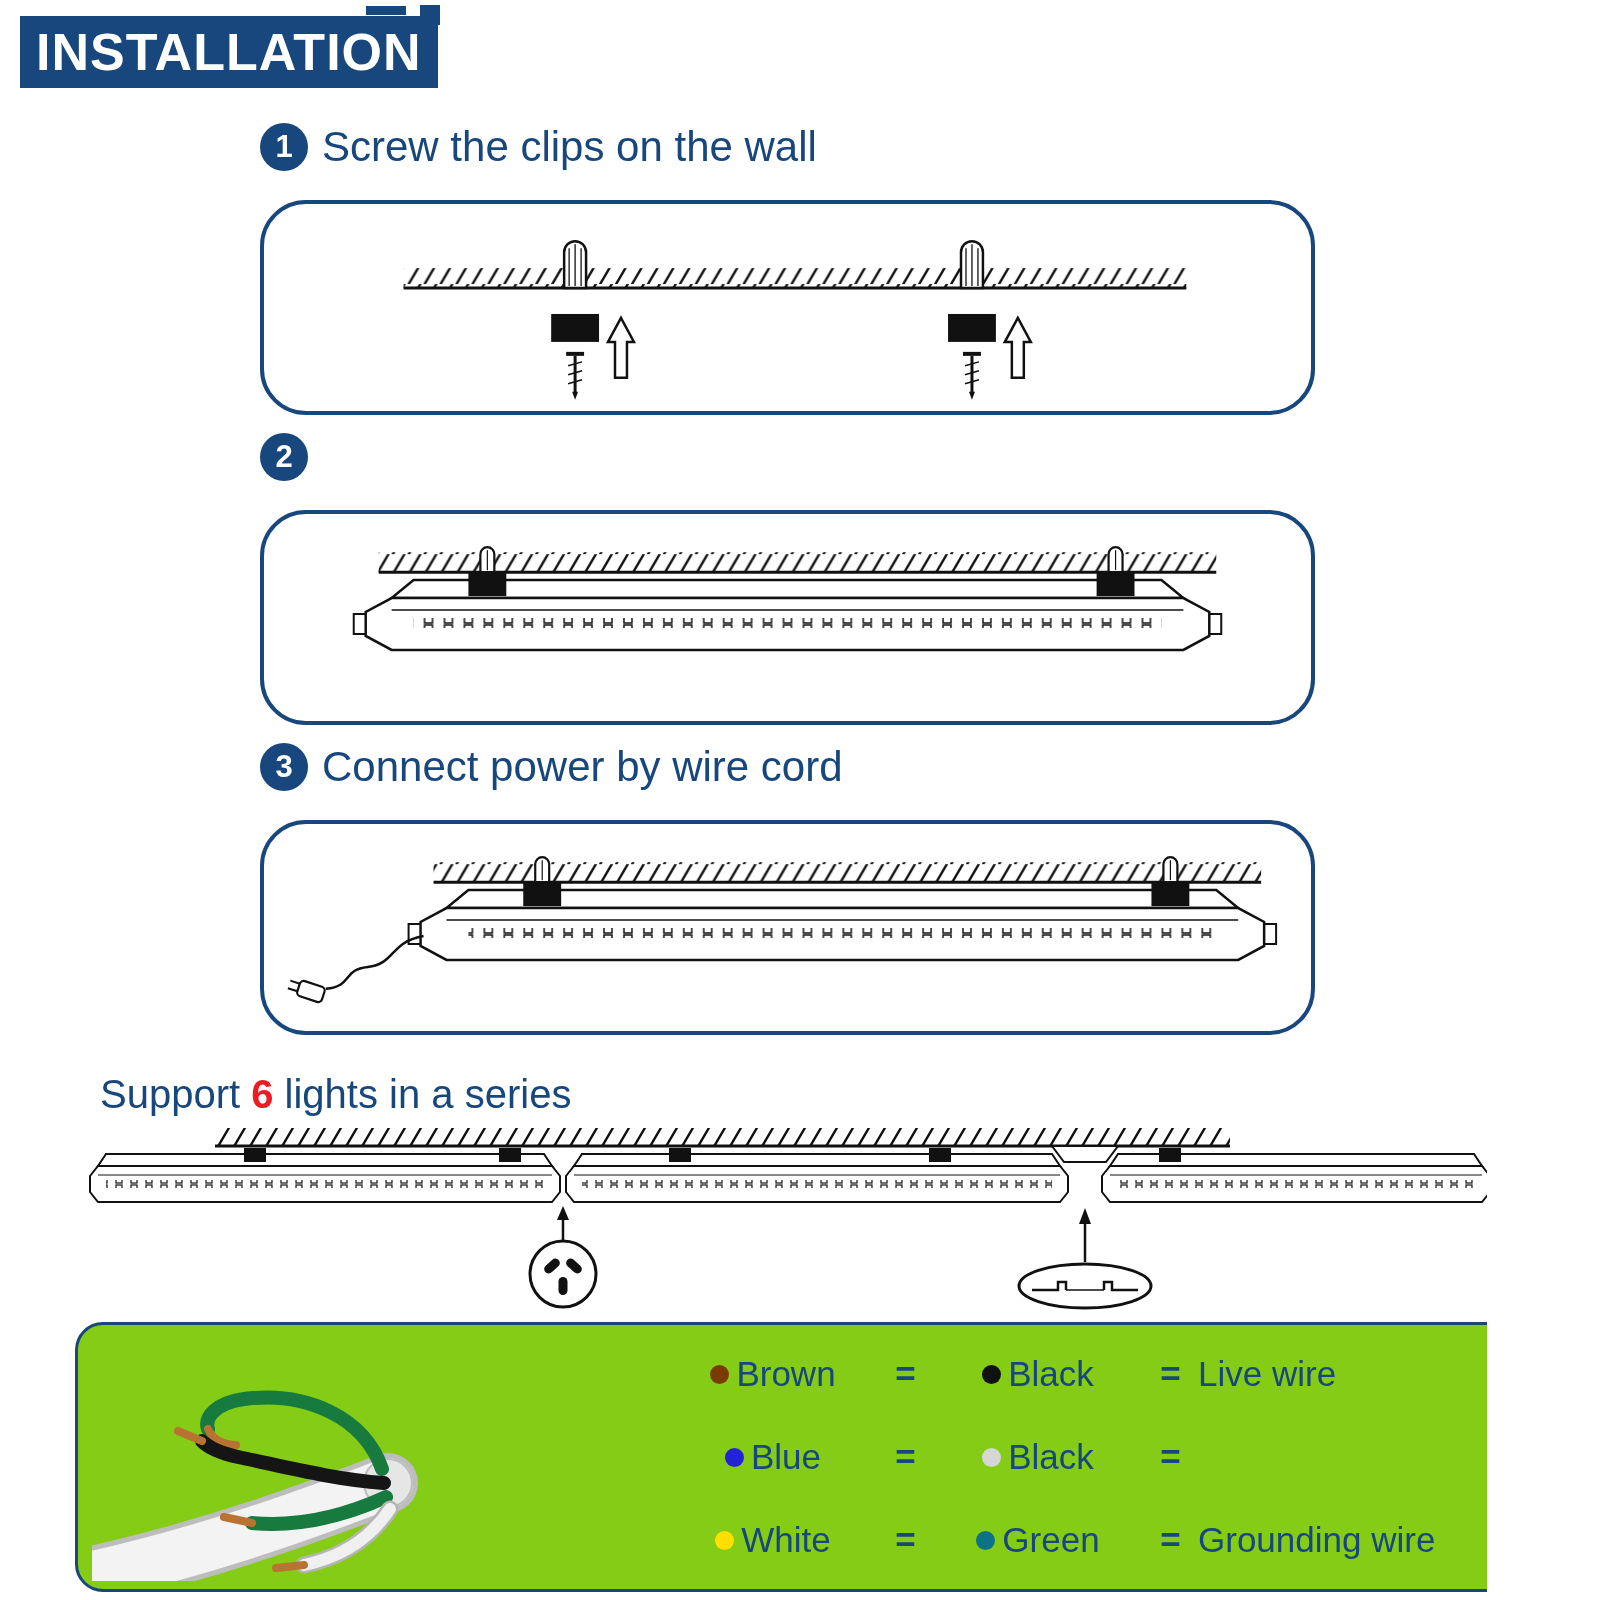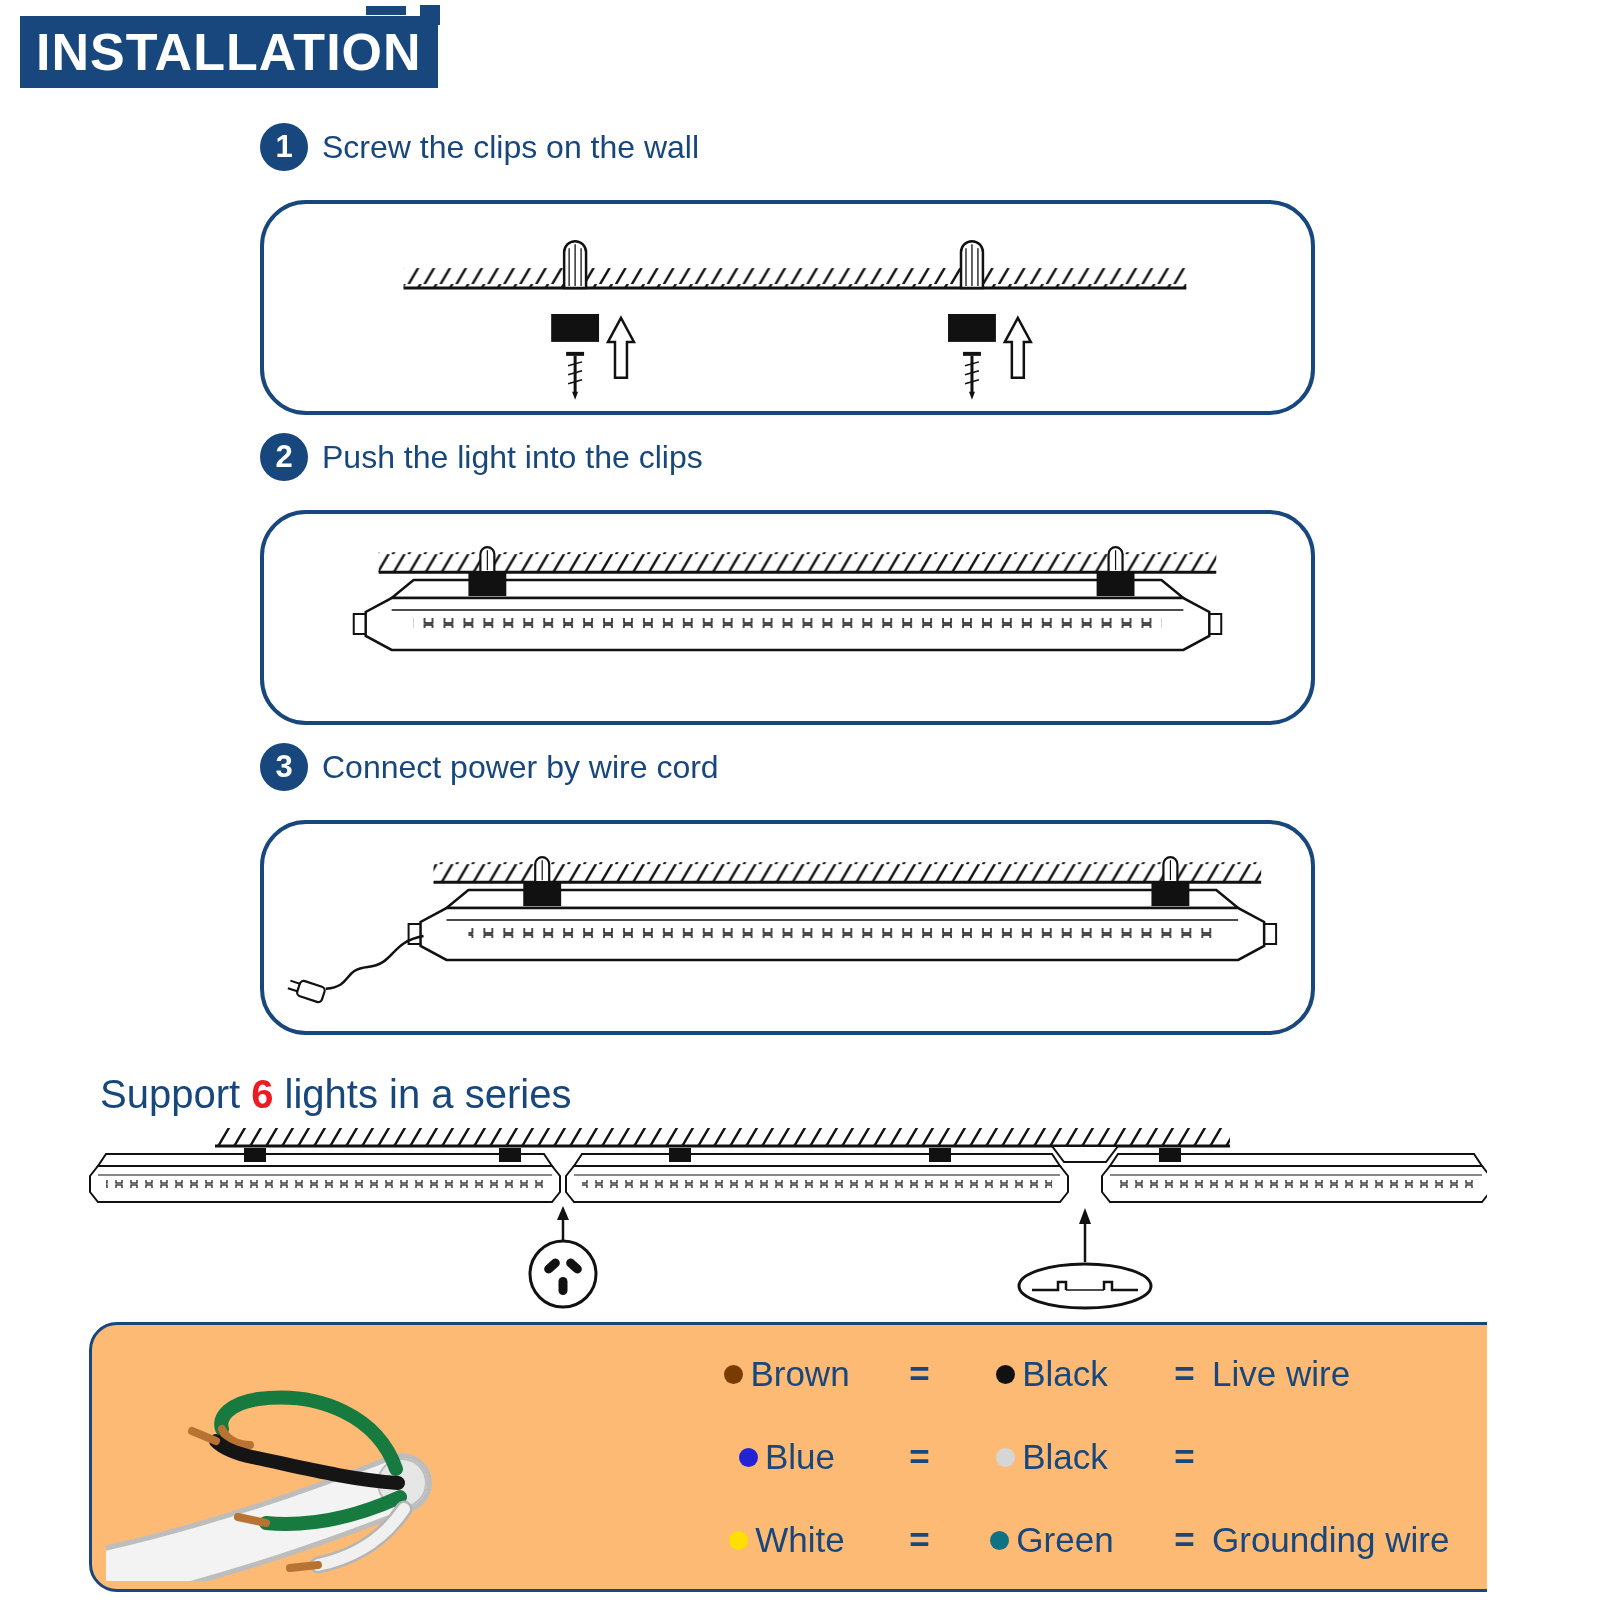--- a/index.html
+++ b/index.html
@@ -10,34 +10,34 @@
   .banner { position:absolute; left:20px; top:16px; height:72px; min-width:418px;
             background:#17477c; color:#fff; font-size:52px; font-weight:800;
             letter-spacing:1px; line-height:72px; padding:0 16px; }
   .accent { position:absolute; background:#17477c; }
   .accent.a1 { left:366px; top:6px; width:40px; height:9px; }
   .accent.a2 { left:420px; top:5px; width:20px; height:20px; }
 
   .step { position:absolute; display:flex; align-items:center; gap:14px; }
   .step-num { width:48px; height:48px; border-radius:50%; background:#17477c; color:#fff;
               font-size:31px; font-weight:700; display:flex; align-items:center; justify-content:center; flex:0 0 auto; }
-  .step-label { font-size:32px; color:#17477c; white-space:nowrap; }
+  .step-label { font-size:42px; color:#17477c; white-space:nowrap; }
   .s1 { left:260px; top:123px; } .s2 { left:260px; top:433px; } .s3 { left:260px; top:743px; }
 
   .dbox { position:absolute; left:260px; width:1055px; height:215px;
           border:4px solid #17477c; border-radius:46px; background:#fff; }
   .b1 { top:200px; } .b2 { top:510px; } .b3 { top:820px; }
   .dbox svg { width:100%; height:100%; display:block; }
 
   .series-note { position:absolute; left:100px; top:1072px; font-size:40px; color:#17477c;text-align:center; }
   .series-note .count { color:#ed1c24; font-weight:700; }
   .series-svg { position:absolute; left:40px; top:1128px; }
 
-  .legend-box { position:absolute; left:89px; top:1322px; width:1450px; height:270px;
-                border:3px solid #17477c; border-radius:28px; background:#fdba74; }
+  .legend-box { position:absolute; left:75px; top:1322px; width:1450px; height:270px;
+                border:3px solid #17477c; border-radius:28px; background:#84cc16; }
   .cable { position:absolute; left:14px; top:6px; }
   .legend-rows { position:absolute; left:590px; top:18px; right:24px; bottom:18px;
                  display:flex; flex-direction:column; justify-content:space-between; }
   .legend-row { display:grid; grid-template-columns:210px 55px 210px 55px 1fr; align-items:center; height:62px; }
   .cl { display:flex; align-items:center; justify-content:center; gap:7px; font-size:35px; color:#17477c; }
   .dot { width:19px; height:19px; border-radius:50%; flex:0 0 auto; }
   .eq { text-align:center; font-size:35px; color:#17477c; font-weight:600; }
   .meaning { text-align:left; font-size:35px; color:#17477c; }
 </style>
 </head>
@@ -105,21 +105,20 @@
         <line x1="703" y1="171" x2="717" y2="167" stroke-width="1.5"></line>
         <line x1="703" y1="180" x2="717" y2="176" stroke-width="1.5"></line>
         <polygon points="707,188 713,188 710,196" fill="#111" stroke="none"></polygon>
       </g>
       <polygon points="743,138 756,114 769,138 762,138 762,174 750,174 750,138" fill="#fff" stroke="#111" stroke-width="2.5"></polygon>
     </svg>
   </div>
 
   <div class="step s2">
     <div class="step-num">2</div>
-    <div class="step-label">Push the light into the clips</div>
   </div>
 
   <div class="dbox b2">
     <svg viewBox="0 0 1050 207">
       <rect x="115" y="38" width="840" height="20" fill="url(#hatch)"></rect>
       <line x1="115" y1="58" x2="955" y2="58" stroke="#111" stroke-width="3"></line>
       <g fill="#fff" stroke="#111">
         <path d="M217,58 V40 A7 7 0 0 1 231,40 V58 Z" stroke-width="2.2"></path>
         <line x1="224" y1="36" x2="224" y2="56" stroke-width="1.2"></line>
       </g>

